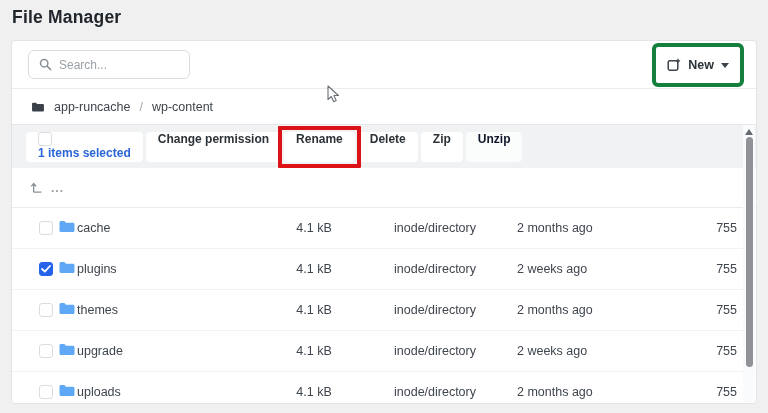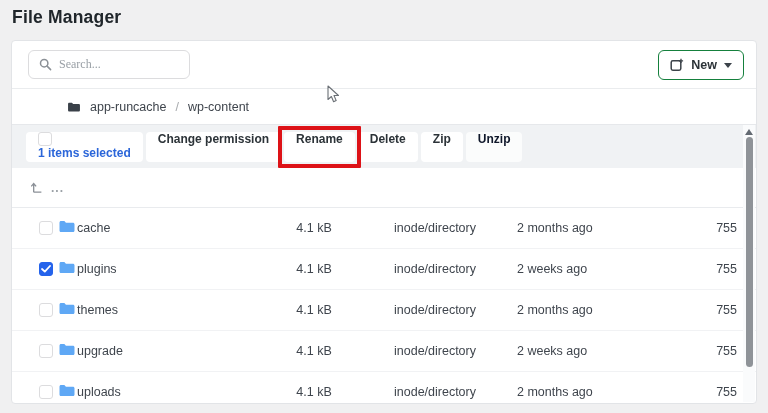--- a/index.html
+++ b/index.html
@@ -25,36 +25,36 @@
   .topbar {
     height:48px; display:flex; align-items:center; justify-content:space-between;
     padding:0 12px 0 16px; border-bottom:1px solid #eaecee;
   }
   .searchbox {
     width:162px; height:29px; border:1px solid #dcdcde; border-radius:6px;
     display:flex; align-items:center; gap:7px; padding:0 10px; background:#fff;
   }
   .searchbox input {
     border:none; outline:none; width:100%; font-size:12px;
-    font-family:Liberation Serif, serif; color:#3f454d; background:transparent;
+    font-family:Liberation Sans, sans-serif; color:#3f454d; background:transparent;
   }
   .searchbox input::placeholder { color:#9aa0a6; }
   .new-btn {
-    height:30px; border:1px solid #15803d; border-radius:6px; background:#fff;
+    height:44px; border:4px solid #15803d; border-radius:6px; background:#fff;
     display:flex; align-items:center; gap:7px; padding:0 11px;
     font-size:12.5px; font-weight:bold; color:#2c3338; cursor:pointer;
   }
   .caret-down {
     width:0; height:0; border-left:4px solid transparent; border-right:4px solid transparent;
     border-top:5px solid #3c434a; margin-top:1px;
   }
   
   .breadcrumb {
     height:35px; display:flex; align-items:center; gap:9px;
-    padding-left:19px; font-size:12.5px; color:#3f454d;margin-left:36px;
+    padding-left:19px; font-size:12.5px; color:#3f454d;
   }
   .crumb { cursor:pointer; }
   .crumb-sep { color:#a7aaad; }
   
   .toolbar {
     height:44px; background:#f0f2f4; border-top:1px solid #e6e8eb;
     display:flex; align-items:center; gap:3px; padding-left:14px;
   }
   .tb-btn {
     background:#fff; height:30px; border-radius:4px; padding:0 12px;

